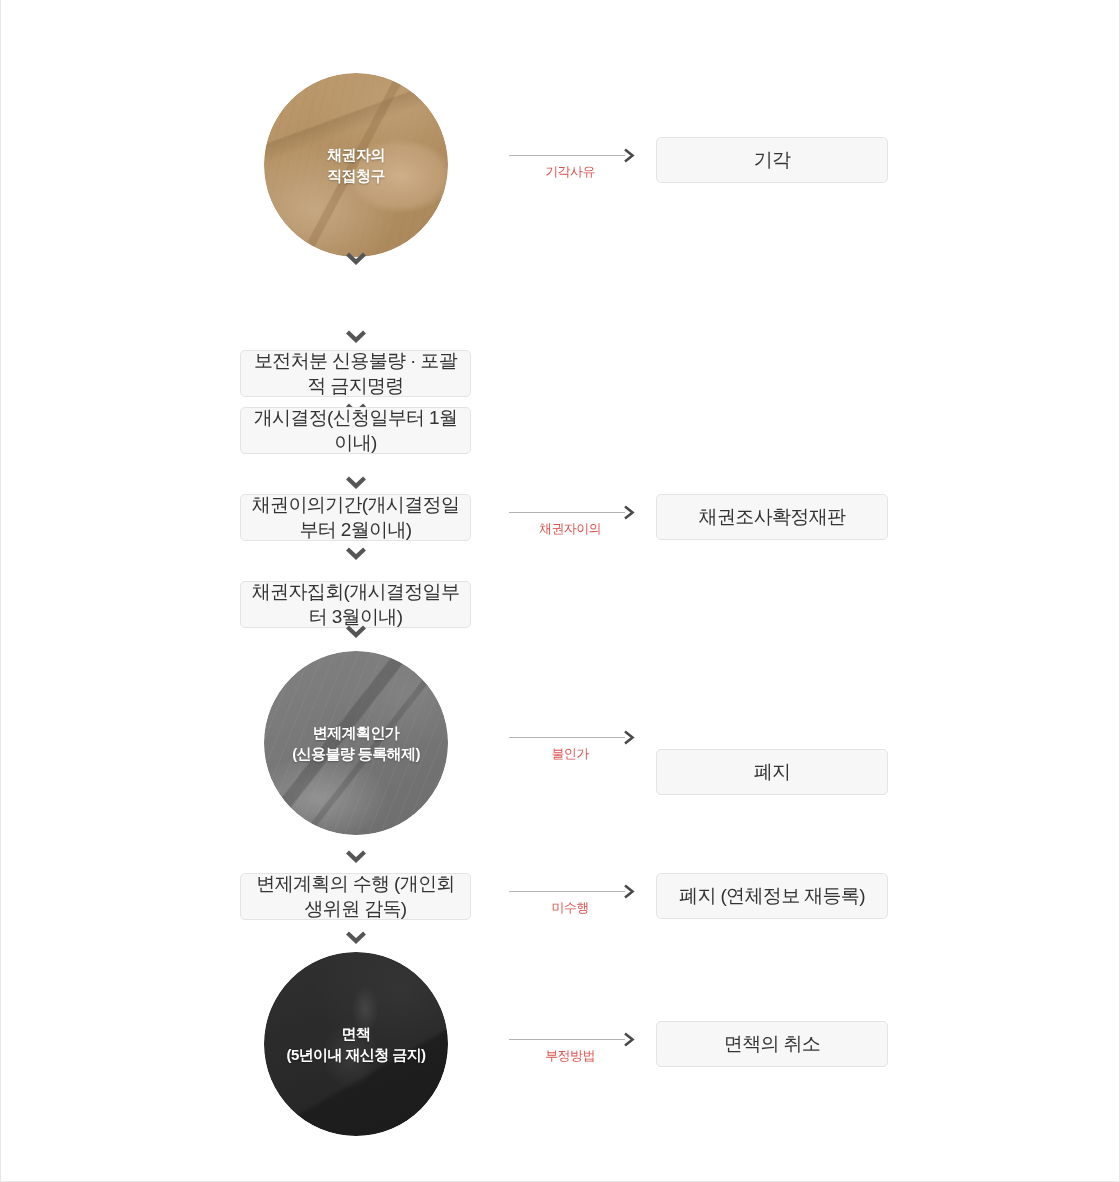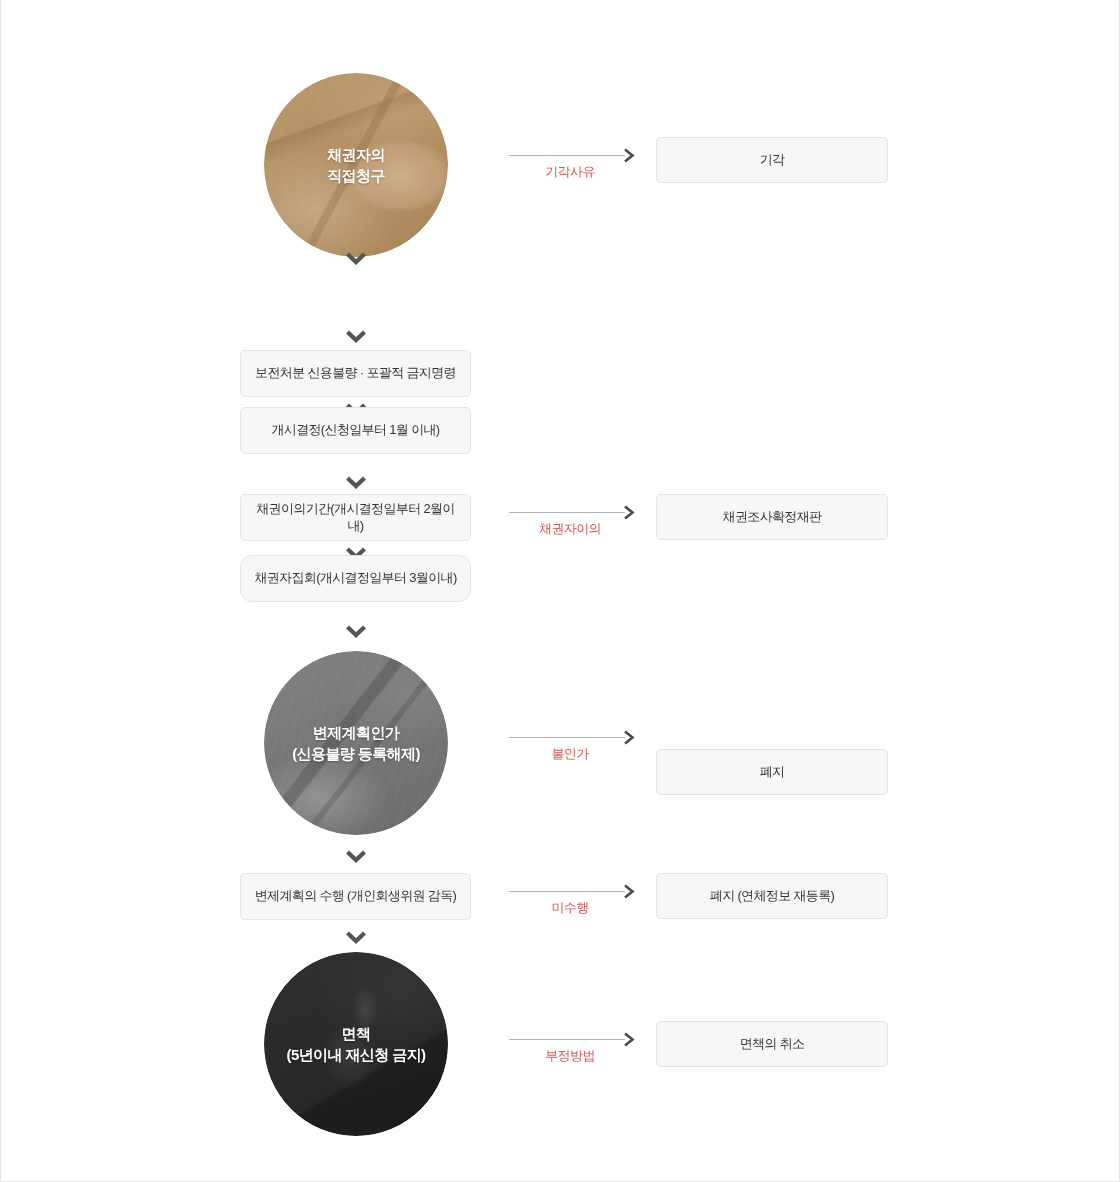--- a/index.html
+++ b/index.html
@@ -108,21 +108,21 @@
   
   .box {
     background: #f7f7f7;
     border: 1px solid #e4e4e4;
     border-radius: 5px;
     display: flex;
     align-items: center;
     justify-content: center;
     text-align: center;
     color: #333333;
-    font-size: 13px;
+    font-size: 19px;
     letter-spacing: -0.65px;
     line-height: 1.3;
     padding: 0 8px;
   }
   .box-main { width: 231px; height: 47px; left: 239px; }
   .box-side { width: 232px; height: 46px; left: 655px; }
 
   
   .chev-down {
     width: 26px;
@@ -230,21 +230,21 @@
     <div class="branch-label">채권자이의</div>
   </div>
   <div class="node box box-side" style="top:494px;">채권조사확정재판</div>
 
   <div class="node chev-down" style="top:544px;">
     <svg width="22" height="14" viewBox="0 0 22 14" aria-hidden="true">
       <path d="M2.5 3 L11 11 L19.5 3" fill="none" stroke="#555555" stroke-width="4.2" stroke-linecap="butt" stroke-linejoin="miter"></path>
     </svg>
   </div>
 
-  <div class="node box box-main" style="top:555px;border-radius:12px;">채권자집회(개시결정일부터 3월이내)</div>
+  <div class="node box box-main" style="top:581px;">채권자집회(개시결정일부터 3월이내)</div>
 
   <div class="node chev-down" style="top:622px;">
     <svg width="22" height="14" viewBox="0 0 22 14" aria-hidden="true">
       <path d="M2.5 3 L11 11 L19.5 3" fill="none" stroke="#555555" stroke-width="4.2" stroke-linecap="butt" stroke-linejoin="miter"></path>
     </svg>
   </div>
 
   <div class="node circle" style="left:263px; top:651px;">
     <div class="photo photo-pen"></div>
     <div class="tint tint-grey"></div>

